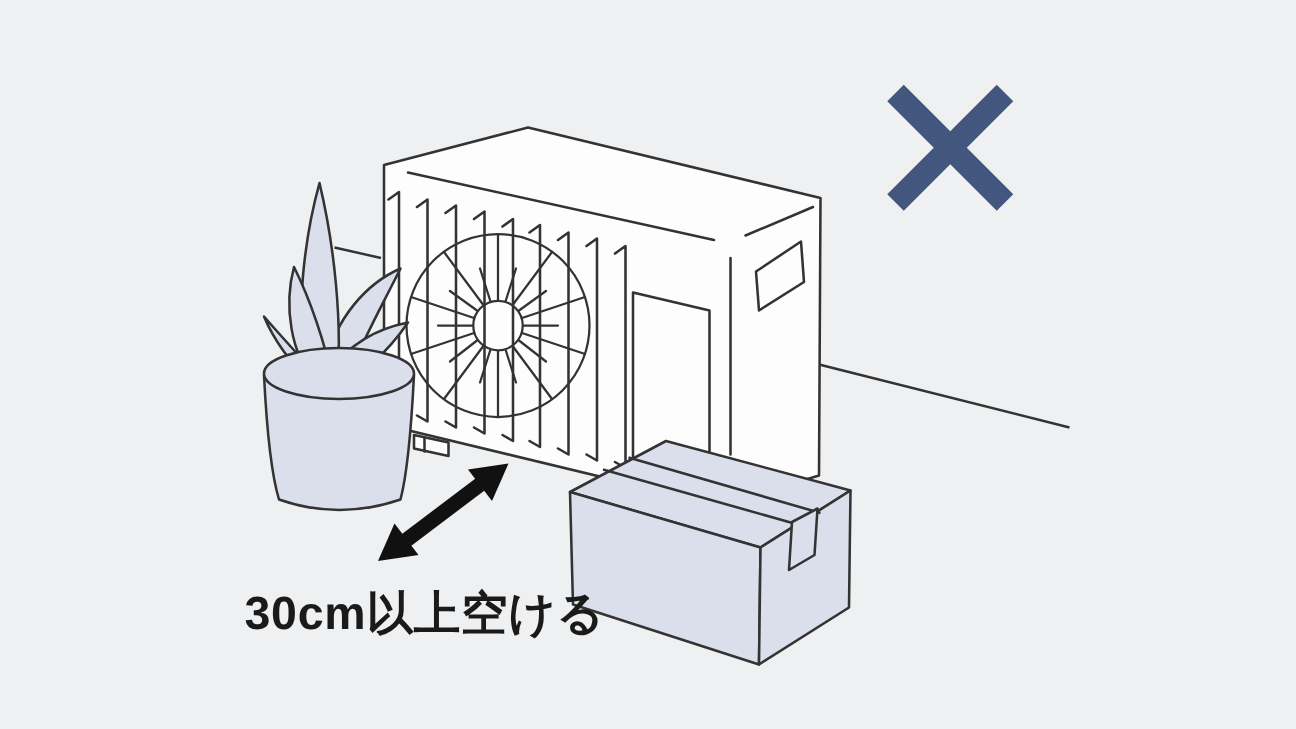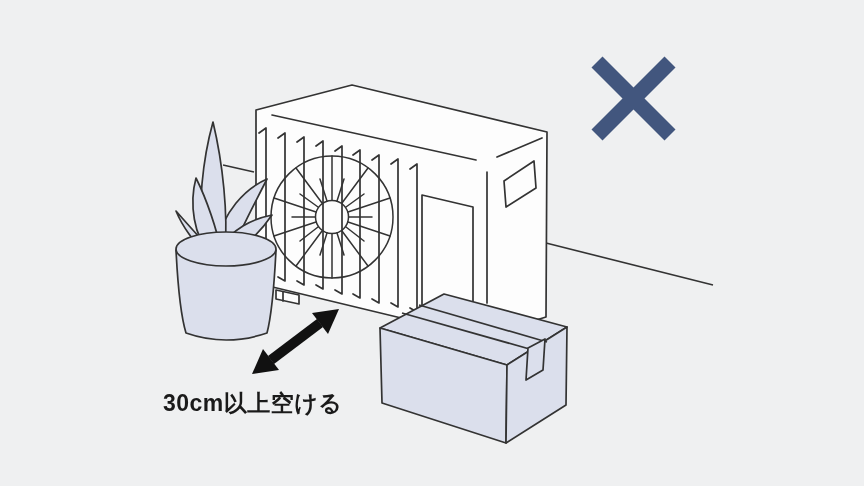--- a/index.html
+++ b/index.html
@@ -7,21 +7,21 @@
     position:relative;
     width:864px;height:486px;
     background:#eff0f1;
     overflow:hidden;
     font-family:"Liberation Sans","DejaVu Sans",sans-serif;
   }
   .stage svg{position:absolute;left:0;top:0;}
   .spacing-label{
     position:absolute;
     left:163px;top:388px;
-    font-size:23px;
+    font-size:31px;
     font-weight:700;
     color:#1a1a1a;
     letter-spacing:0.5px;
     white-space:nowrap;
   }
 </style>
 </head>
 <body>
 
 <div class="stage">

